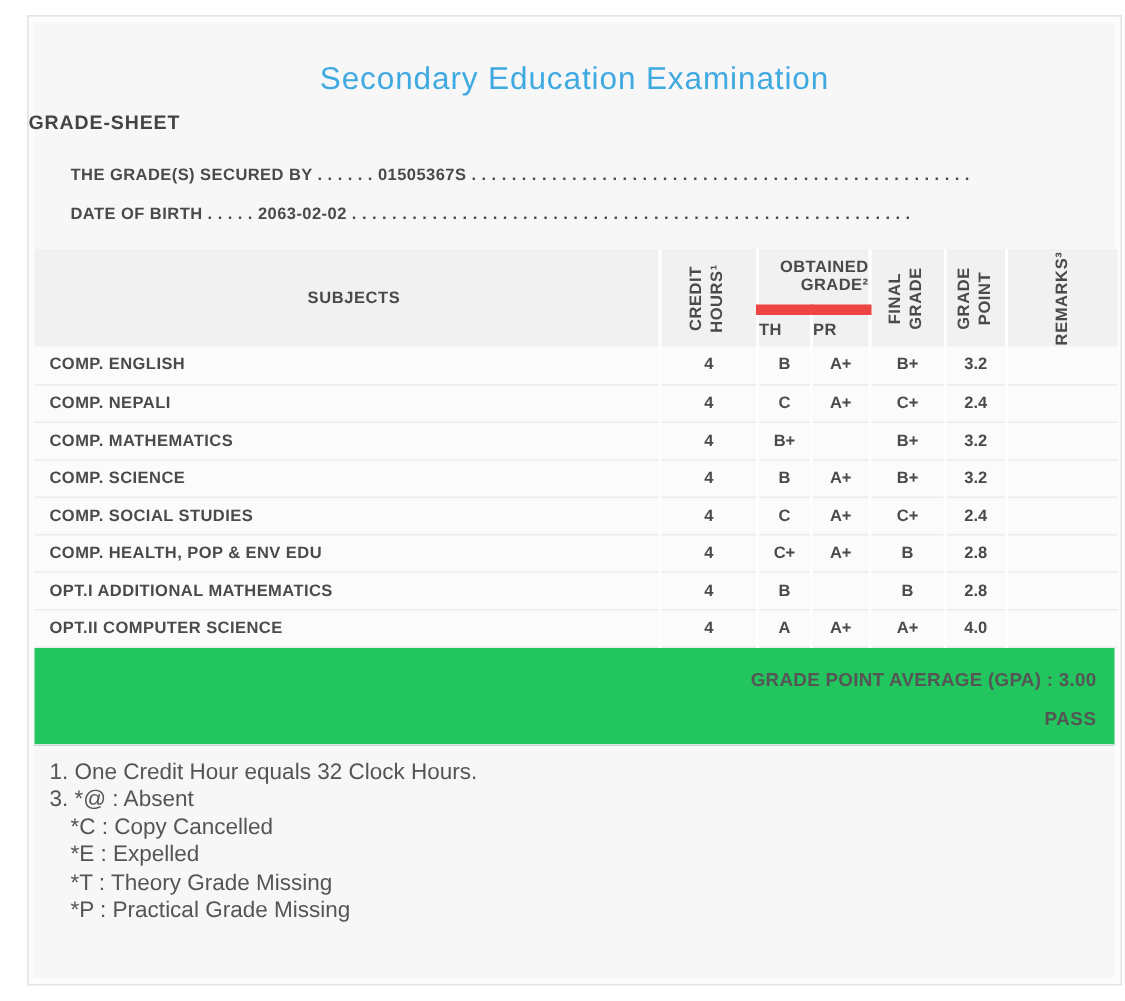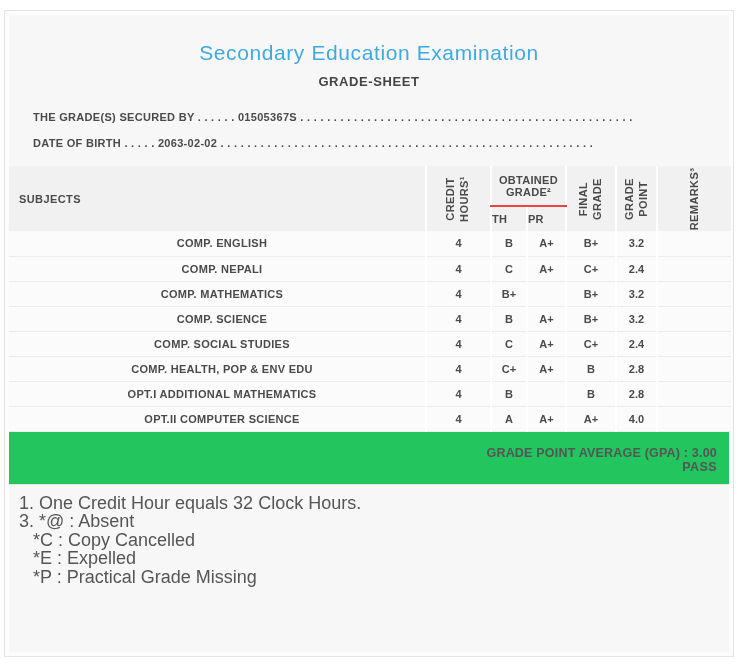--- a/index.html
+++ b/index.html
@@ -1,66 +1,66 @@
 <!DOCTYPE html>
 <html><head>
 <meta charset="utf-8">
 <style>
   * { margin:0; padding:0; box-sizing:border-box; }
   html,body { width:750px; height:667px; background:#ffffff; font-family:"Liberation Sans", sans-serif; }
   .card {
-    position:absolute; left:4px; top:10px; width:730px; height:647px;
+    position:absolute; left:18px; top:10px; width:730px; height:647px;
     background:#f7f7f7; border:1px solid #e4e4e4;
     box-shadow: inset 0 0 0 4px #fcfcfc;
     overflow:hidden;
   }
   .page-title {
     margin-top:30px; text-align:center;
     font-size:21px; letter-spacing:0.6px; color:#3fa9e1; font-weight:normal;
   }
   .page-subtitle {
-    margin-top:9px; text-align:center;
+    margin-top:9px; text-align:left;
     font-size:13px; font-weight:bold; letter-spacing:0.6px; color:#444444;
   }
   .info { margin:15px 18px 0 28px; }
   .info-line {
     line-height:26px; font-size:11px; font-weight:bold; letter-spacing:0.3px;
     color:#4a4a4a; white-space:nowrap; overflow:hidden;
   }
   table.grades {
     margin:10px 4px 0 4px; width:722px;
     border-collapse:collapse; table-layout:fixed;
   }
   table.grades th, table.grades td {
     font-size:11px; color:#4a4a4a; font-weight:bold;
   }
   thead th { background:#f1f1f1; }
-  th.subjects-h { text-align:left; padding-left:10px; vertical-align:middle; letter-spacing:0.4px; }
-  th.obtained-h { height:40px; text-align:center; border-bottom:2px solid #ef4444; letter-spacing:0.3px; }
+  th.subjects-h { text-align:center; padding-left:10px; vertical-align:middle; letter-spacing:0.4px; }
+  th.obtained-h { height:40px; text-align:right; border-bottom:7px solid #ef4444; letter-spacing:0.3px; }
   th.sub-h { height:25px; text-align:left; letter-spacing:0.3px; }
   th.vcell { position:relative; }
   .vlabel {
     position:absolute; left:50%; top:50%; width:64px;
     transform:translate(-50%,-50%) rotate(-90deg);
     text-align:center; line-height:1.25; letter-spacing:0.4px; white-space:normal;
   }
   .col-sep { border-left:2px solid #ffffff; }
   tbody td {
     background:#fbfbfb; height:25px; border-bottom:1px solid #ececec;
     text-align:center;
   }
-  tbody td.subject-cell { text-align:center; padding-left:10px; letter-spacing:0.3px; }
+  tbody td.subject-cell { text-align:left; padding-left:10px; letter-spacing:0.3px; }
   .summary {
     margin:0 4px; background:#22c55e; border-bottom:1px solid #e2e2e2;
     padding:14px 12px 10px 12px; text-align:right;
   }
   .gpa-line { font-size:12.5px; font-weight:bold; color:#555555; letter-spacing:0.2px; }
-  .result-line { font-size:12.5px; font-weight:bold; color:#555555; letter-spacing:0.4px; }
+  .result-line { margin-top:12px; font-size:12.5px; font-weight:bold; color:#555555; letter-spacing:0.4px; }
   .notes { padding:9px 14px 0 14px; }
-  .note-line { font-size:18px; color:#555555; line-height:18.5px; }
+  .note-line { font-size:15px; color:#555555; line-height:18.5px; }
   .note-line.indent { padding-left:14px; }
 </style>
 </head>
 <body>
 
 <div class="card">
 
   <h1 class="page-title">Secondary Education Examination</h1>
   <div class="page-subtitle">GRADE-SHEET</div>
 
@@ -180,16 +180,17 @@
   <div class="summary">
     <div class="gpa-line">GRADE POINT AVERAGE (GPA) : 3.00</div>
     <div class="result-line">PASS</div>
   </div>
 
   <div class="notes">
     <div class="note-line">1. One Credit Hour equals 32 Clock Hours.</div>
     <div class="note-line">3. *@ : Absent</div>
     <div class="note-line indent">*C : Copy Cancelled</div>
     <div class="note-line indent">*E : Expelled</div>
+    <div class="note-line indent">*T : Theory Grade Missing</div>
     <div class="note-line indent">*P : Practical Grade Missing</div>
   </div>
 
 </div>
 
 </body></html>

